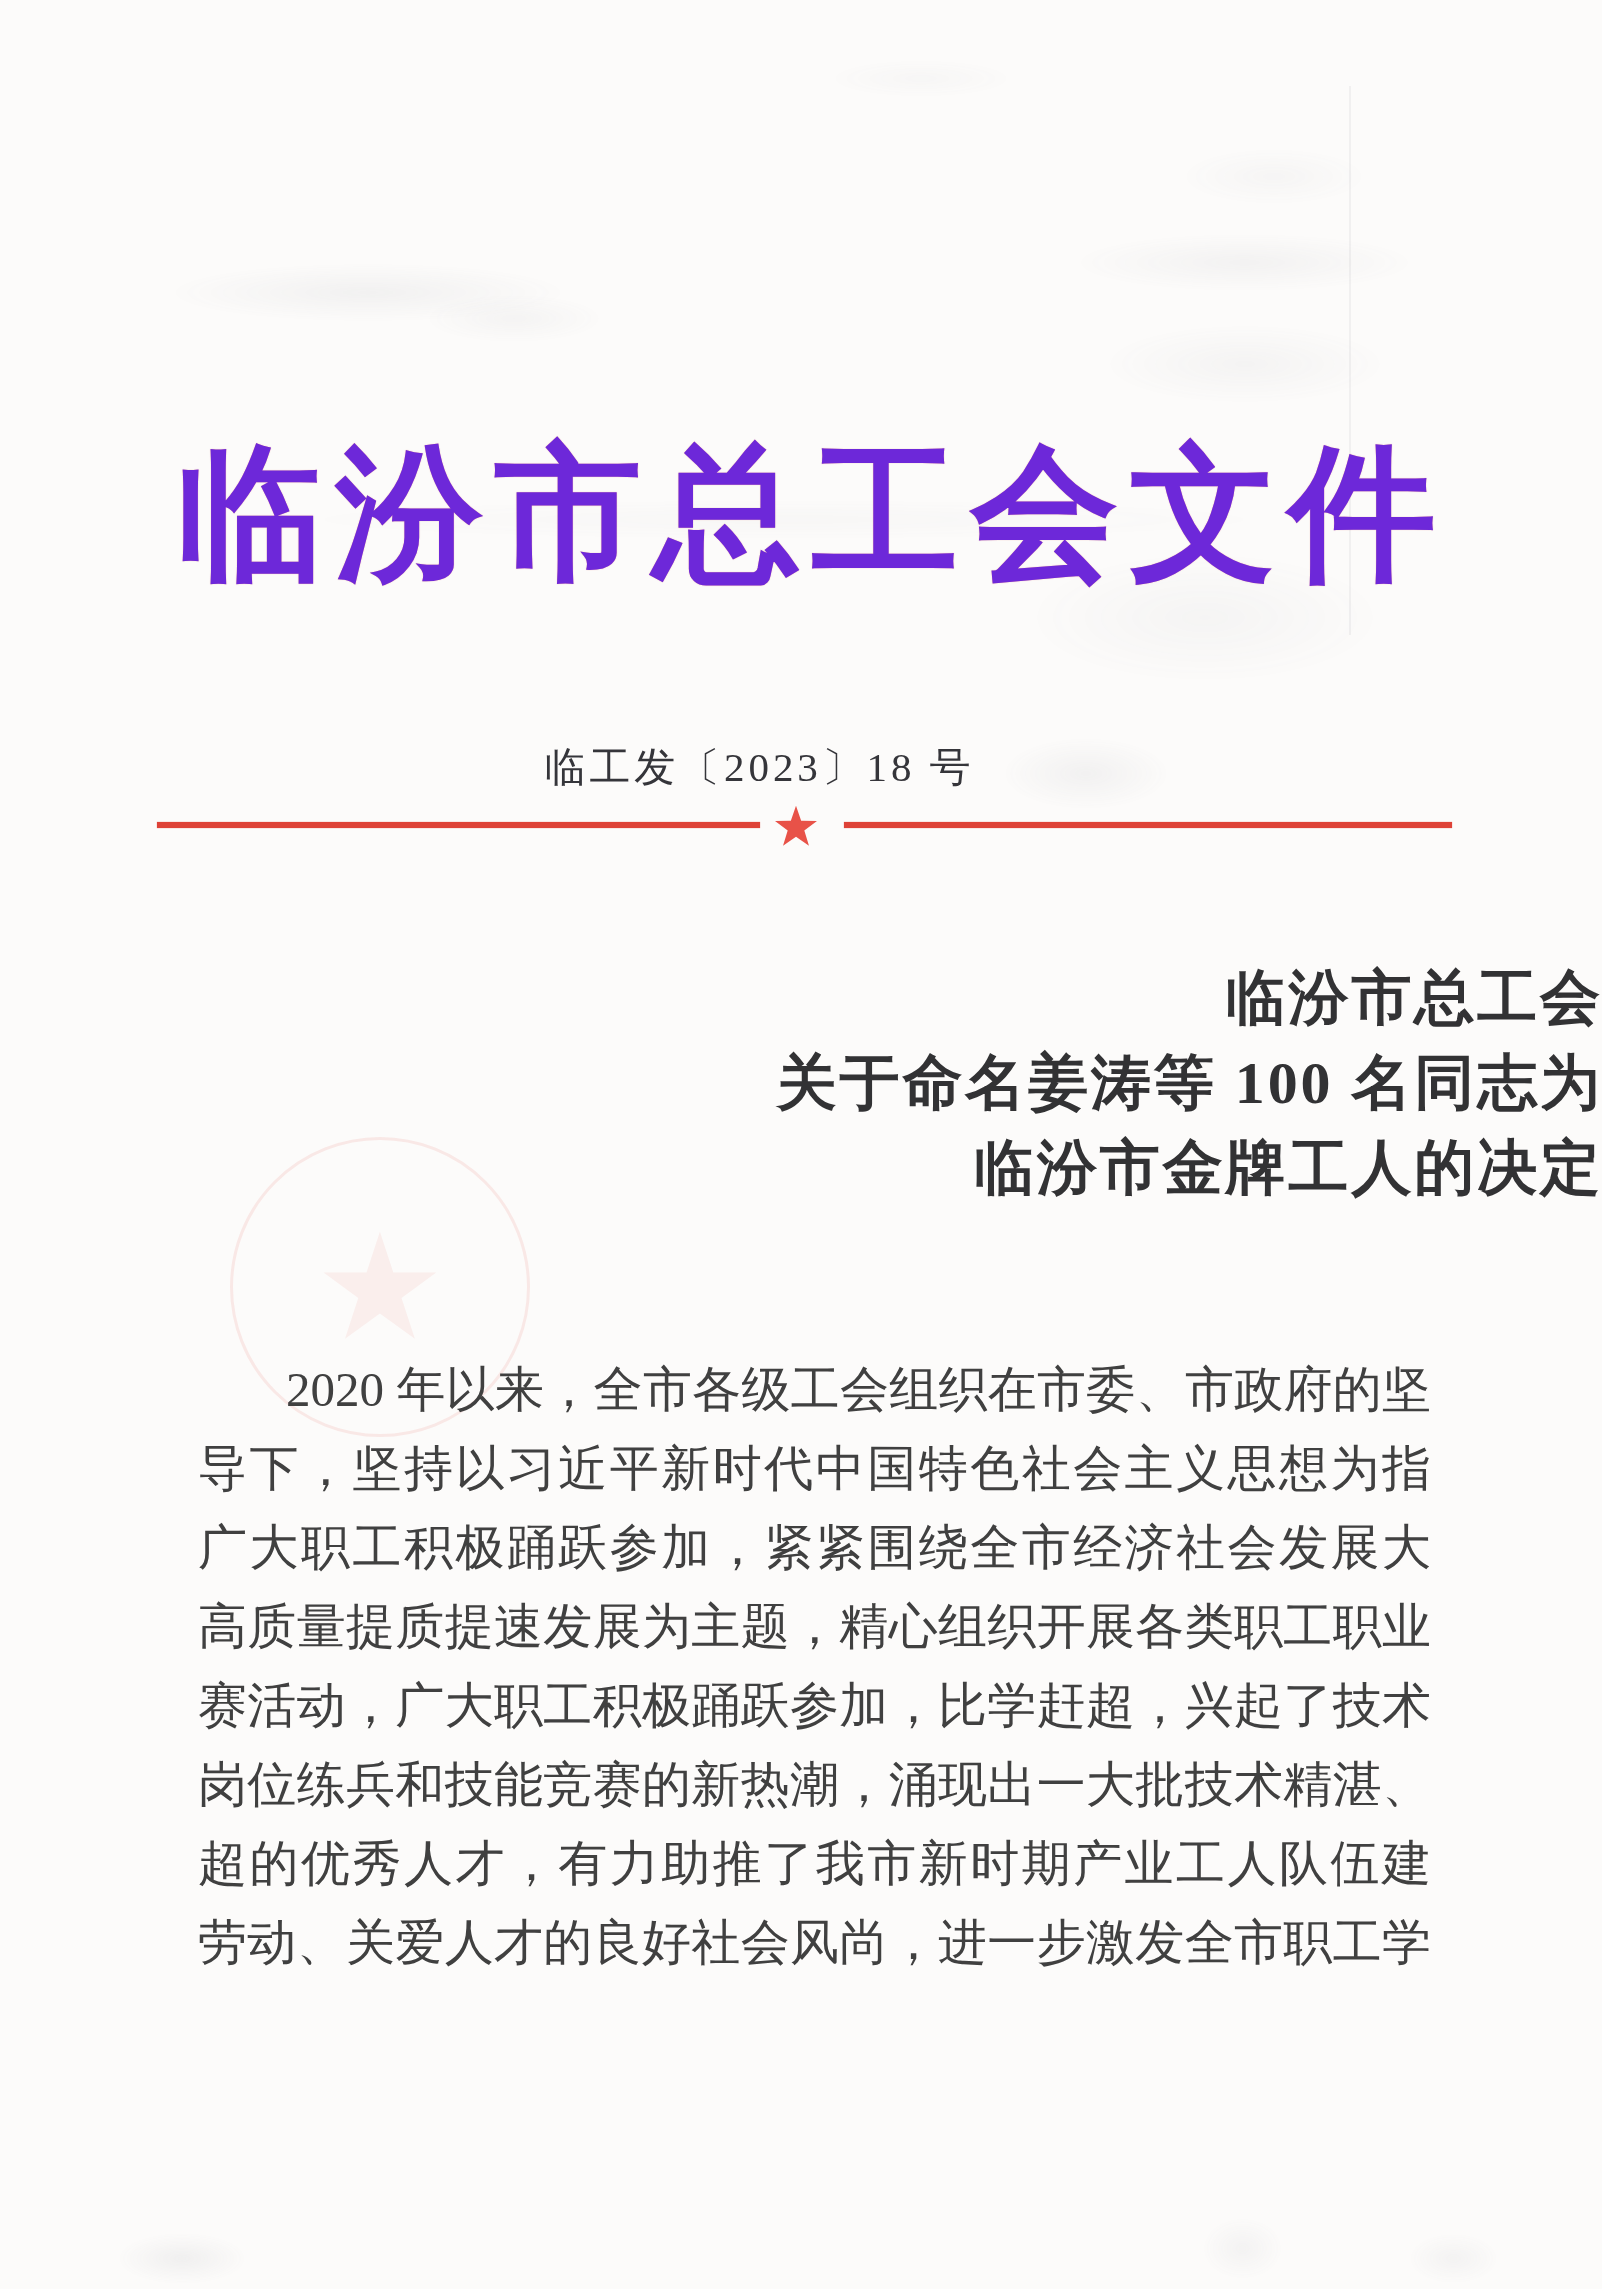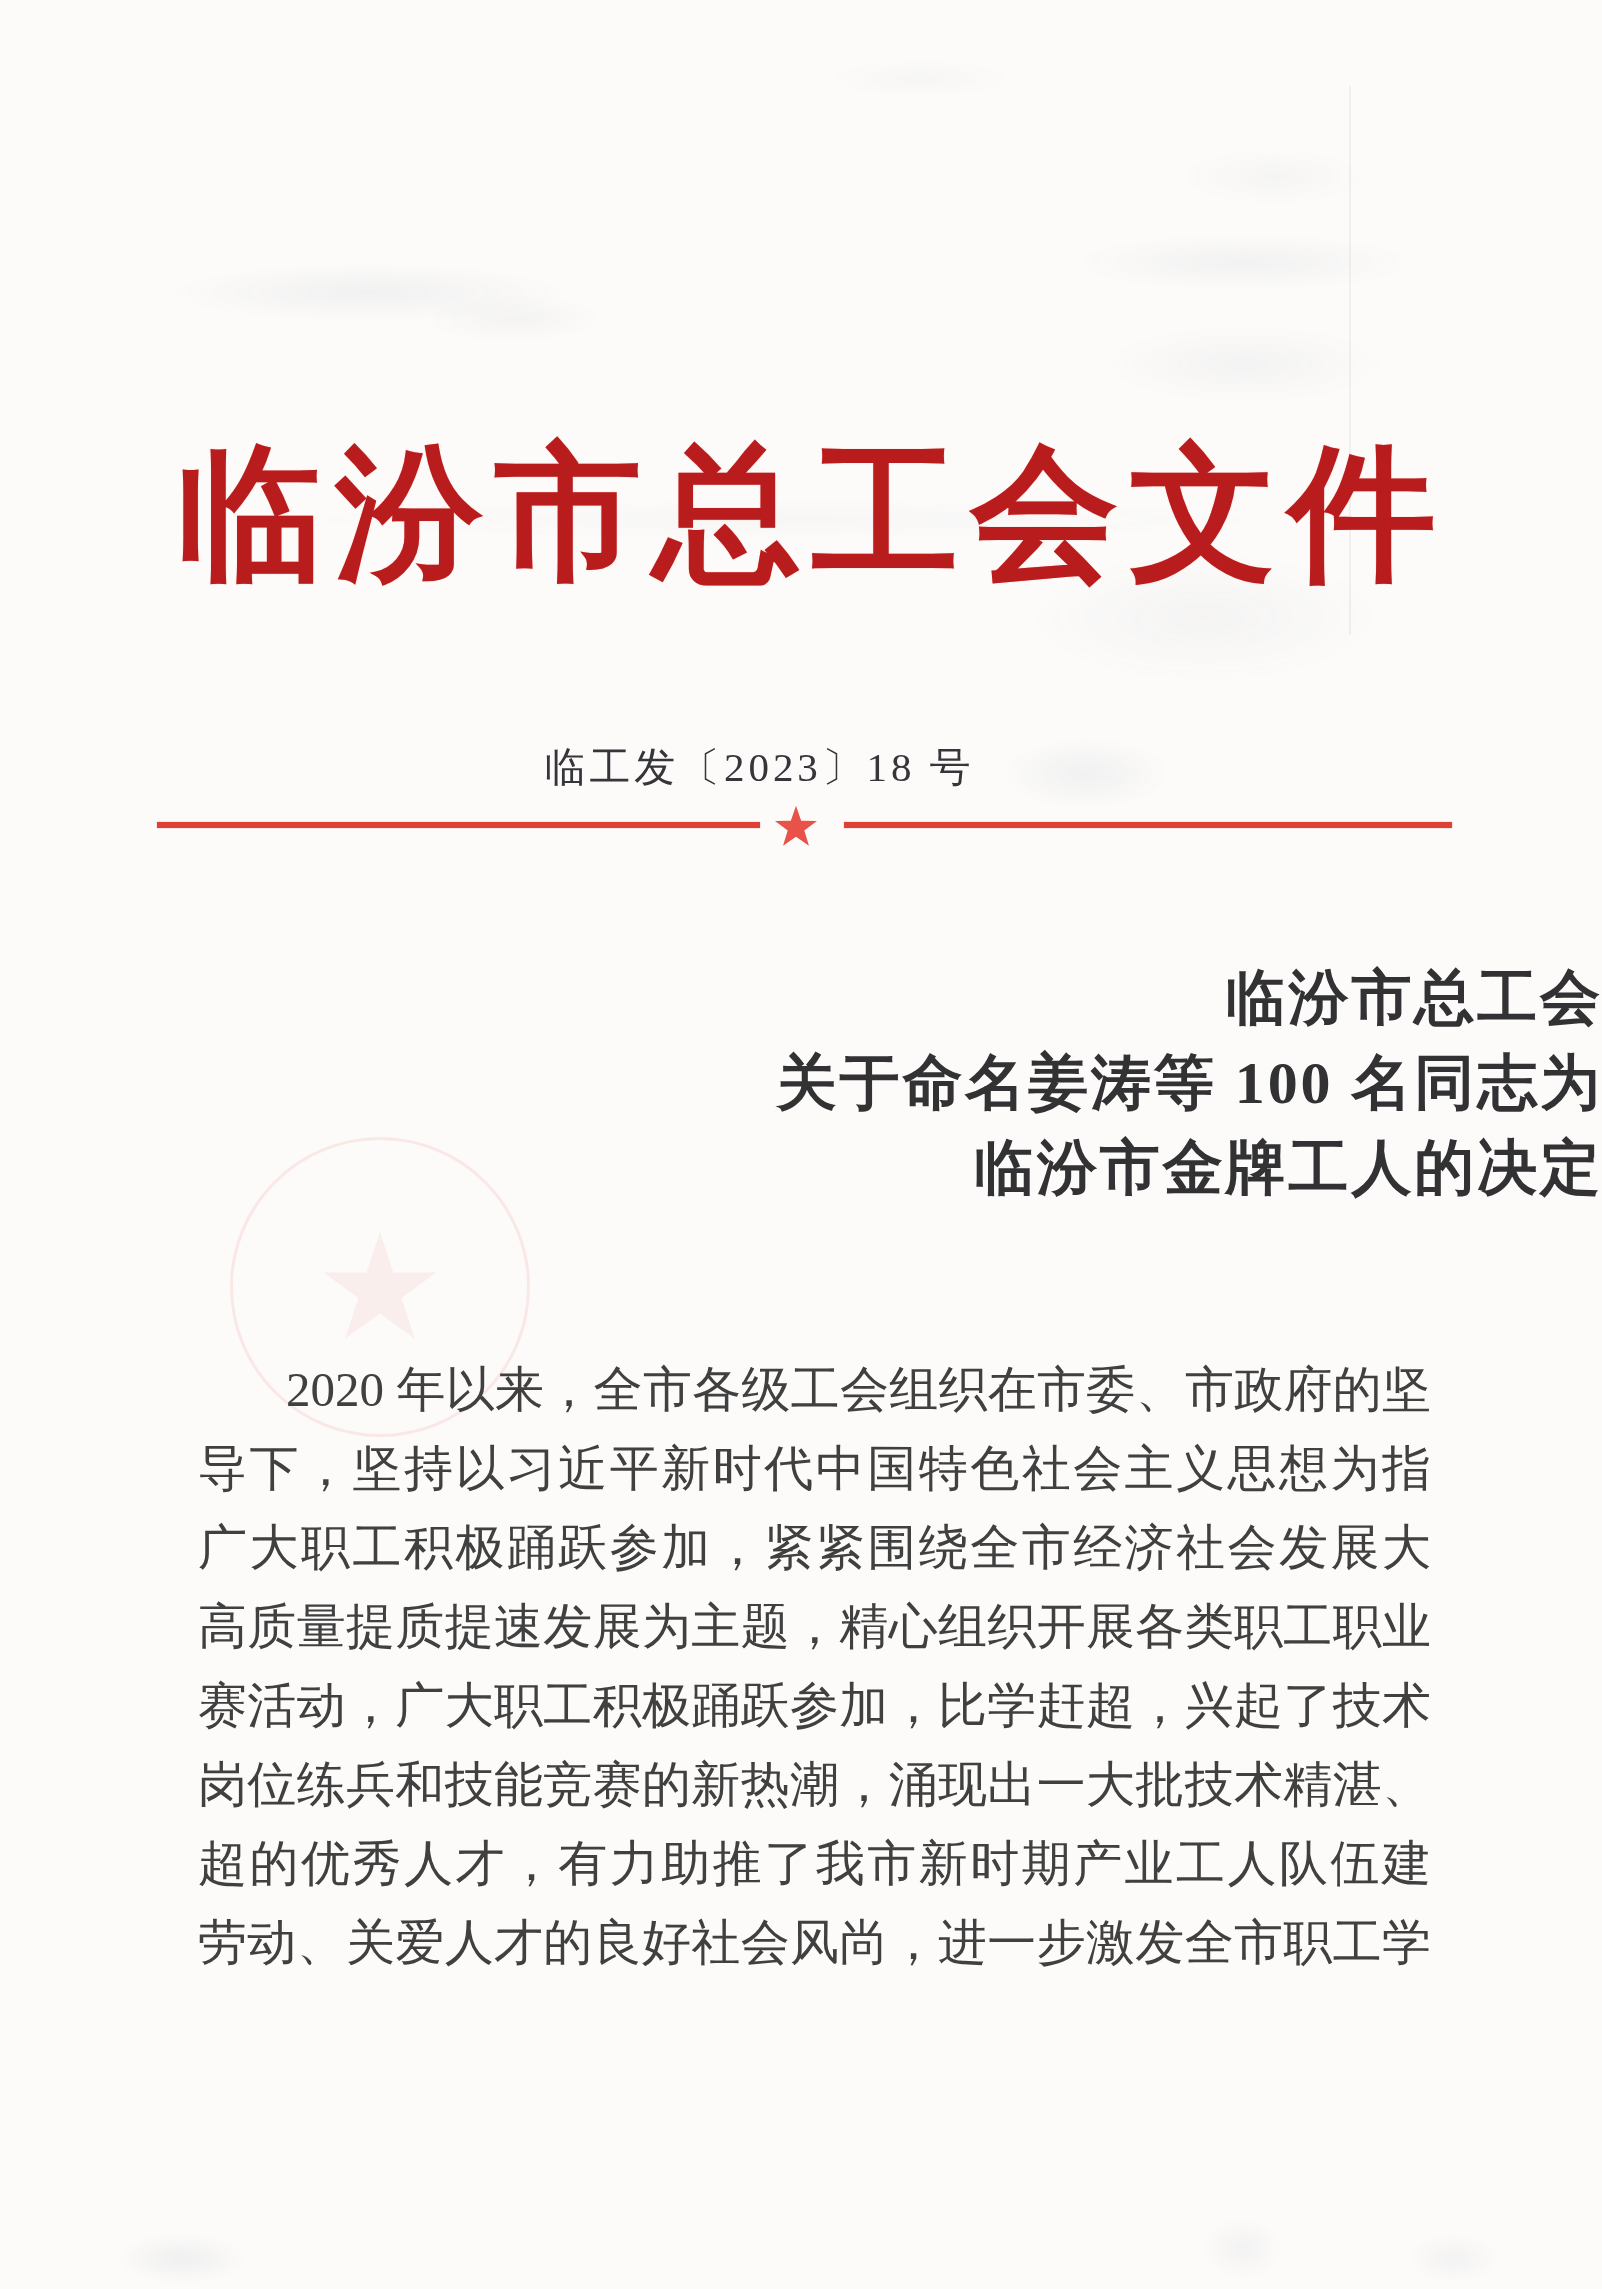--- a/index.html
+++ b/index.html
@@ -11,21 +11,21 @@
     overflow:hidden;
     font-family:"Liberation Serif","DejaVu Serif",serif;
   }
   
   .banner{
     position:absolute;left:0;top:436px;width:1603px;
     text-align:center;
     font-size:147px;line-height:157px;
     letter-spacing:11.8px;padding-left:21px;box-sizing:border-box;
     font-weight:bold;
-    color:#b91c1c;
+    color:#6d28d9;
     text-shadow:0 0 1px rgba(232,72,61,.55);
   }
   
   .doc-number{
     position:absolute;left:0;top:738px;width:1519px;
     text-align:center;
     font-size:41px;line-height:59px;letter-spacing:3.9px;
     color:#35353a;
   }
   

